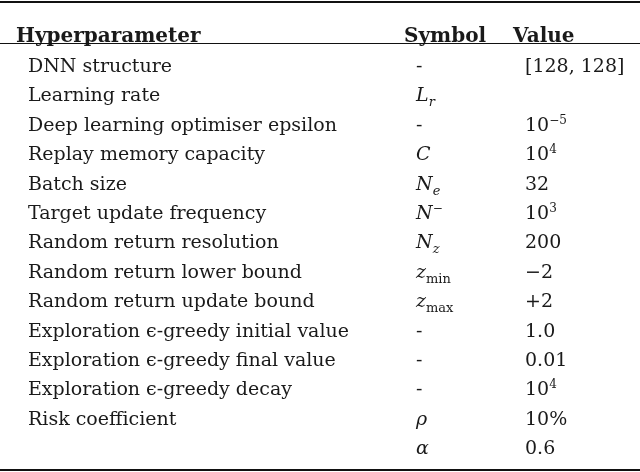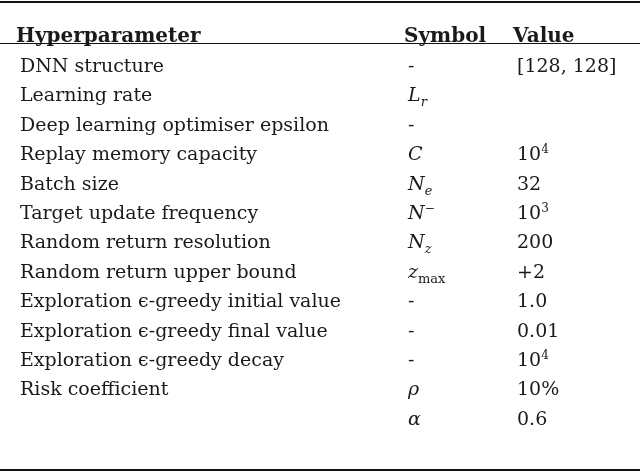--- a/index.html
+++ b/index.html
@@ -26,21 +26,21 @@
     }
     .header {
       position: absolute; left: 0; top: 8px; width: 640px; height: 30px;
       font-weight: bold; font-size: 20px;
     }
     .header span { position: absolute; top: 12px; line-height: 30px; }
     .c1 { left: 16px; }
     .c2 { left: 404px; }
     .c3 { left: 513px; }
     .rows {
-      position: absolute; left: 4px; top: 51px; width: 567px;
+      position: absolute; left: 12px; top: 51px; width: 567px;
     }
     .row {
       position: relative; height: 29.4px; font-size: 19px;
     }
     .row span {
       position: absolute; top: 0; line-height: 29.4px; white-space: nowrap;
     }
     .sym { font-style: italic; }
     sup { font-size: 12px; vertical-align: 7px; line-height: 0; font-style: normal; }
     sub { font-size: 13px; vertical-align: -5px; line-height: 0; font-style: normal; }
@@ -64,20 +64,21 @@
     <span class="c2 sym" style="font-style: normal;"><span style="position:static">-</span><sub style="position:static"></sub><sup style="position:static"></sup></span>
     <span class="c3"><span style="position:static">[128, 128]</span><sup style="position:static"></sup></span>
   </div>
     <div class="row">
     <span class="c1">Learning rate</span>
     <span class="c2 sym"><span style="position:static">L</span><sub style="position: static; font-style: italic;">r</sub><sup style="position:static"></sup></span>
   </div>
     <div class="row">
     <span class="c1">Deep learning optimiser epsilon</span>
     <span class="c2 sym" style="font-style: normal;"><span style="position:static">-</span><sub style="position:static"></sub><sup style="position:static"></sup></span>
+    <span class="c3"><span style="position:static">10</span><sup style="position:static">−5</sup></span>
   </div>
     <div class="row">
     <span class="c1">Replay memory capacity</span>
     <span class="c2 sym"><span style="position:static">C</span><sub style="position:static"></sub><sup style="position:static"></sup></span>
     <span class="c3"><span style="position:static">10</span><sup style="position:static">4</sup></span>
   </div>
     <div class="row">
     <span class="c1">Batch size</span>
     <span class="c2 sym"><span style="position:static">N</span><sub style="position: static; font-style: italic;">e</sub><sup style="position:static"></sup></span>
     <span class="c3"><span style="position:static">32</span><sup style="position:static"></sup></span>
@@ -86,21 +87,26 @@
     <span class="c1">Target update frequency</span>
     <span class="c2 sym"><span style="position:static">N</span><sub style="position:static"></sub><sup style="position:static">−</sup></span>
     <span class="c3"><span style="position:static">10</span><sup style="position:static">3</sup></span>
   </div>
     <div class="row">
     <span class="c1">Random return resolution</span>
     <span class="c2 sym"><span style="position:static">N</span><sub style="position: static; font-style: italic;">z</sub><sup style="position:static"></sup></span>
     <span class="c3"><span style="position:static">200</span><sup style="position:static"></sup></span>
   </div>
     <div class="row">
-    <span class="c1">Random return upper bound</span>
+    <span class="c1">Random return lower bound</span>
+    <span class="c2 sym"><span style="position:static">z</span><sub style="position:static">min</sub><sup style="position:static"></sup></span>
+    <span class="c3"><span style="position:static">−2</span><sup style="position:static"></sup></span>
+  </div>
+    <div class="row">
+    <span class="c1">Random return update bound</span>
     <span class="c2 sym"><span style="position:static">z</span><sub style="position:static">max</sub><sup style="position:static"></sup></span>
     <span class="c3"><span style="position:static">+2</span><sup style="position:static"></sup></span>
   </div>
     <div class="row">
     <span class="c1">Exploration ϵ-greedy initial value</span>
     <span class="c2 sym" style="font-style: normal;"><span style="position:static">-</span><sub style="position:static"></sub><sup style="position:static"></sup></span>
     <span class="c3"><span style="position:static">1.0</span><sup style="position:static"></sup></span>
   </div>
     <div class="row">
     <span class="c1">Exploration ϵ-greedy final value</span>

